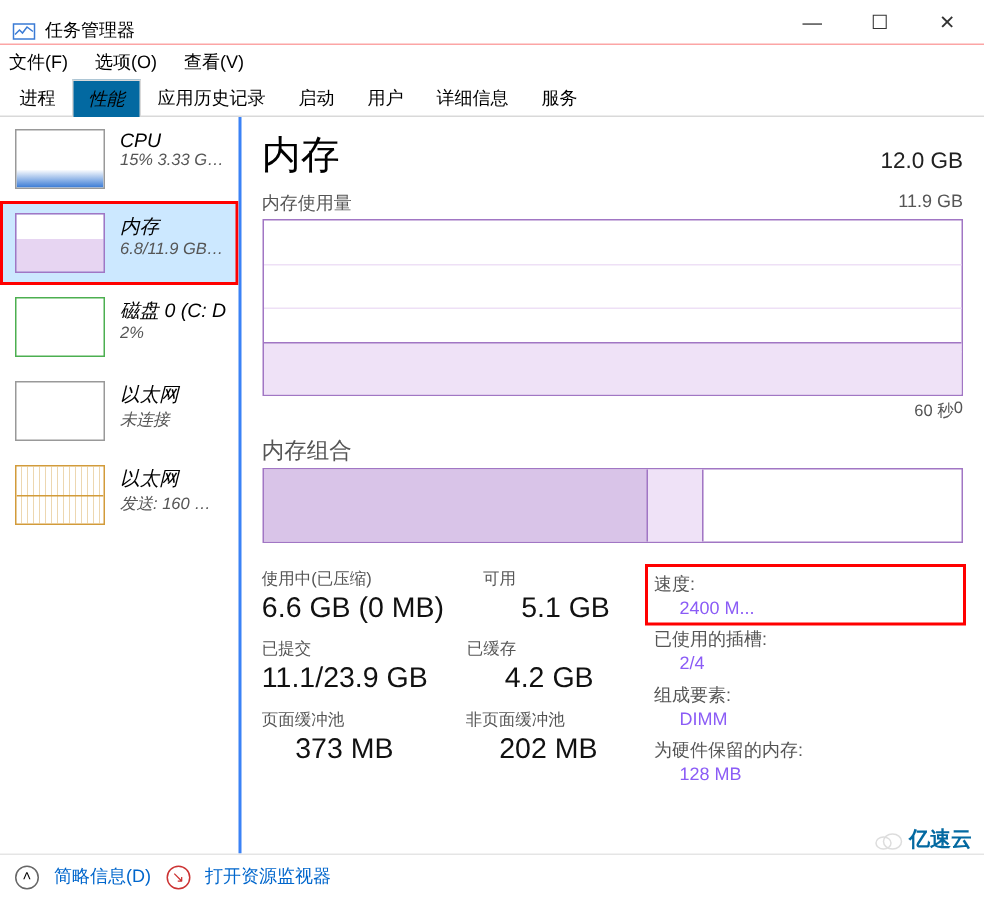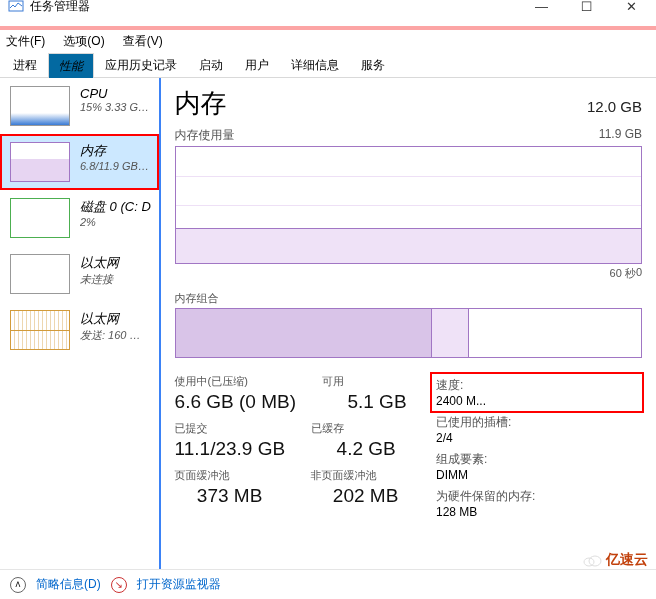--- a/index.html
+++ b/index.html
@@ -11,23 +11,23 @@
     background: #fff;
     width: 656px;
     height: 599px;
     overflow: hidden;
     position: relative;
   }
   
   .titlebar {
     height: 30px;
     display: flex;
-    align-items: center;
-    padding: 0 2px 14px 8px;
-    border-bottom: 4px solid #fca5a5;
+    align-items: flex-end;
+    padding: 0 2px 0 8px;
+    border-bottom: 1px solid #fca5a5;
   }
   .titlebar .app-icon {
     width: 16px; height: 16px;
     margin-right: 6px;
     display:inline-block;
   }
   .titlebar .title { flex: 0 0 auto; }
   .titlebar .spacer { flex: 1; }
   .win-btn {
     width: 45px; height: 30px;
@@ -138,55 +138,55 @@
   .graph {
     width: 100%; height: 118px;
     border: 1px solid #a176c4;
     background:#fff;
     position: relative;
     margin-top: 2px;
   }
   .graph .grid-h{position:absolute;left:0;right:0;border-top:1px solid #eee0f6;}
   .graph .fill{position:absolute;left:0;right:0;bottom:0;height:30%;background:#efe2f7;border-top:1px solid #a176c4;}
   .graph-bottom-label{ font-size:11px; color:#555; margin-top:2px;}
-  .comp-label{font-size:11px;color:#555;margin-top:10px;}
+  .comp-label{font-size:15px;color:#555;margin-top:10px;}
   .comp-graph{
     width:100%;height:50px;border:1px solid #a176c4;margin-top:2px;position:relative;background:#fff;
   }
   .comp-seg{position:absolute;top:0;bottom:0;border-right:1px solid #a176c4;}
   .comp-seg.s1{left:0;width:55%;background:#d9c4e8;}
   .comp-seg.s2{left:55%;width:8%;background:#efe2f7;}
   
   .stats{display:flex;margin-top:16px;gap:0;}
   .stats-left{flex:1;}
   .stat-row{display:flex;gap:26px;margin-bottom:8px;}
   .stat-block{min-width:110px;}
   .stat-label{font-size:11px;color:#555;}
   .stat-value{font-size:19px;color:#111;margin-top:2px;white-space:nowrap;text-align:center;}
   .stats-right{
     width:210px;
     font-size:12px;
     position:relative;
   }
   .kv{display:flex;justify-content:space-between;padding:3px 4px;flex-direction:column;}
   .kv .k{color:#555;}
-  .kv .v{color:#000000;}
+  .kv .v{color:#8b5cf6;margin-left:17px;}
   .kv.hl{outline:2px solid #ff0000;}
   
   .footer{
     position:absolute;left:0;right:0;bottom:0;height:30px;
     border-top:1px solid #e5e5e5;
     display:flex;align-items:center;gap:10px;
     padding:0 10px;font-size:12px;
   }
   .footer a{color:#0066cc;text-decoration:none;}
   .circle-icon{width:16px;height:16px;border:1px solid #666;border-radius:50%;display:inline-flex;align-items:center;justify-content:center;font-size:10px;}
   .watermark{
     position:absolute;right:8px;bottom:30px;
-    font-size:14px;color:#c2410c;font-weight:600;
+    font-size:14px;color:#0369a1;font-weight:600;
     display:flex;align-items:center;gap:4px;
   }
   .watermark svg{opacity:.7;}
 </style>
 </head>
 <body>
 
 <div class="titlebar">
   <span class="app-icon">
     <svg width="16" height="16">

